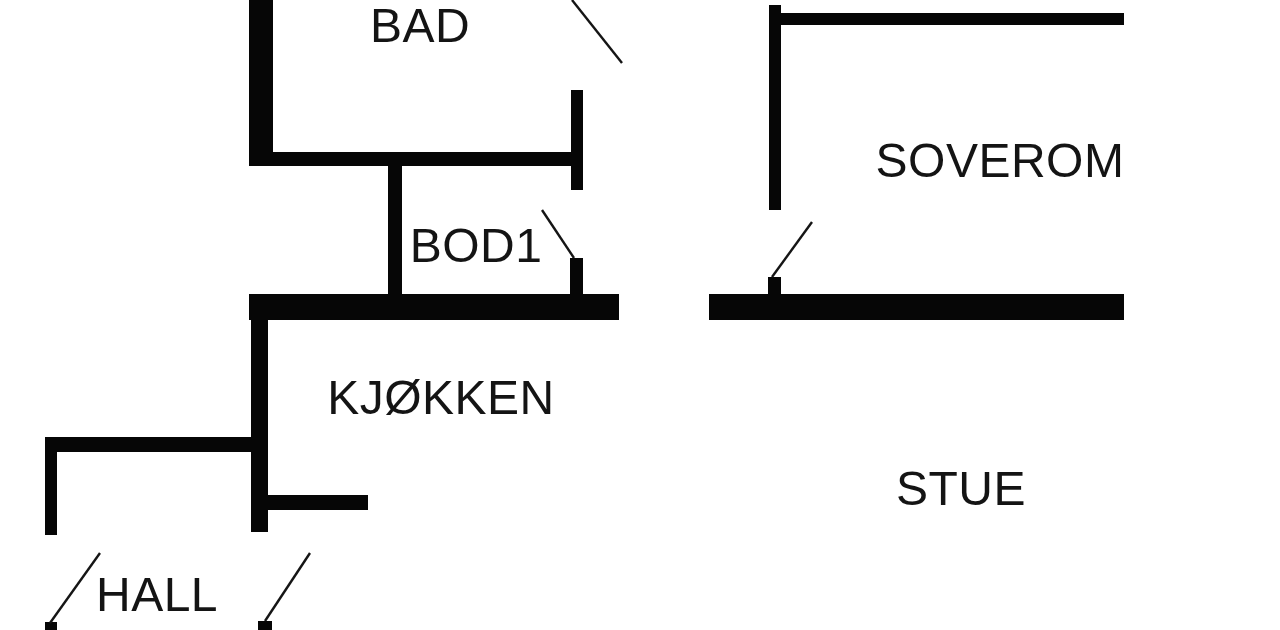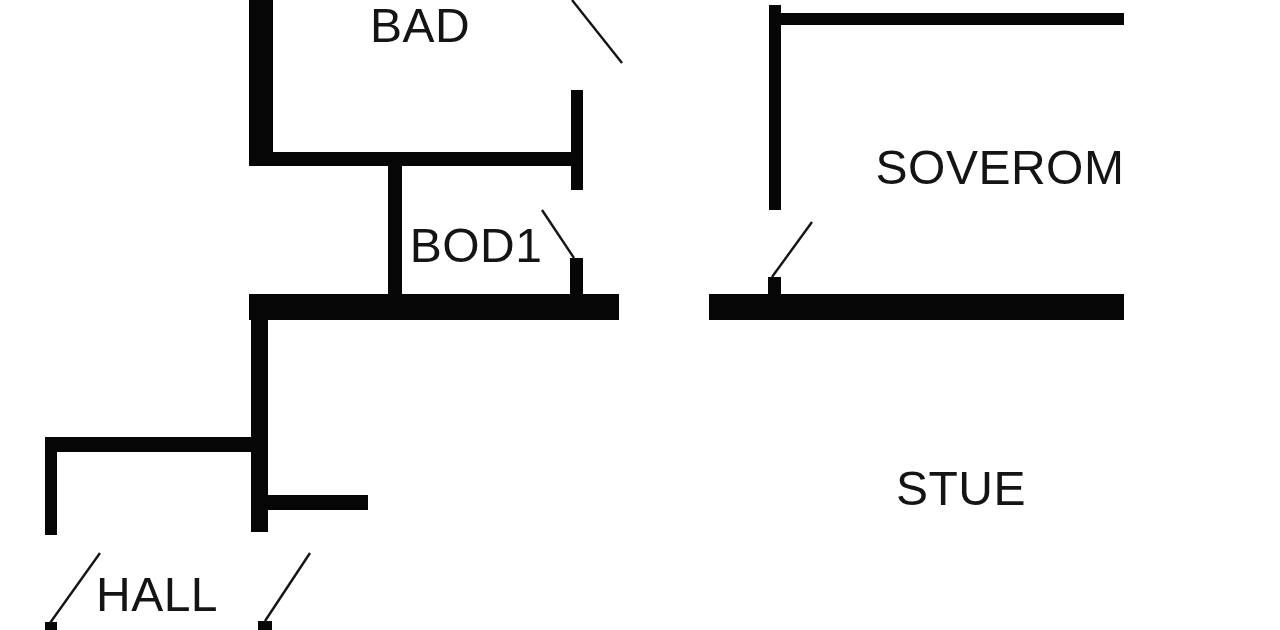--- a/index.html
+++ b/index.html
@@ -71,17 +71,18 @@
   <svg class="swings" id="swing-layer" viewBox="0 0 1280 630">
       <line x1="572" y1="0" x2="622" y2="63" stroke="#151515" stroke-width="2.4"></line>
       <line x1="542" y1="210" x2="574" y2="258" stroke="#151515" stroke-width="2.4"></line>
       <line x1="812" y1="222" x2="772" y2="277" stroke="#151515" stroke-width="2.4"></line>
       <line x1="100" y1="553" x2="50" y2="623" stroke="#151515" stroke-width="2.4"></line>
       <line x1="310" y1="553" x2="265" y2="621" stroke="#151515" stroke-width="2.4"></line>
     </svg>
   <div class="layer" id="labels-layer">
       <div class="room-label" style="left: 420px; top: 26px;">BAD</div>
       <div class="room-label" style="left: 476px; top: 246px;">BOD1</div>
-      <div class="room-label" style="left: 1000px; top: 161px; margin-top: 7px;">SOVEROM</div>
+      <div class="room-label" style="left: 1000px; top: 161px;">SOVEROM</div>
+      <div class="room-label" style="left: 441px; top: 398px;">KJØKKEN</div>
       <div class="room-label" style="left: 157px; top: 595px;">HALL</div>
       <div class="room-label" style="left: 961px; top: 489px;">STUE</div>
     </div>
 </div>
 
 </body></html>

